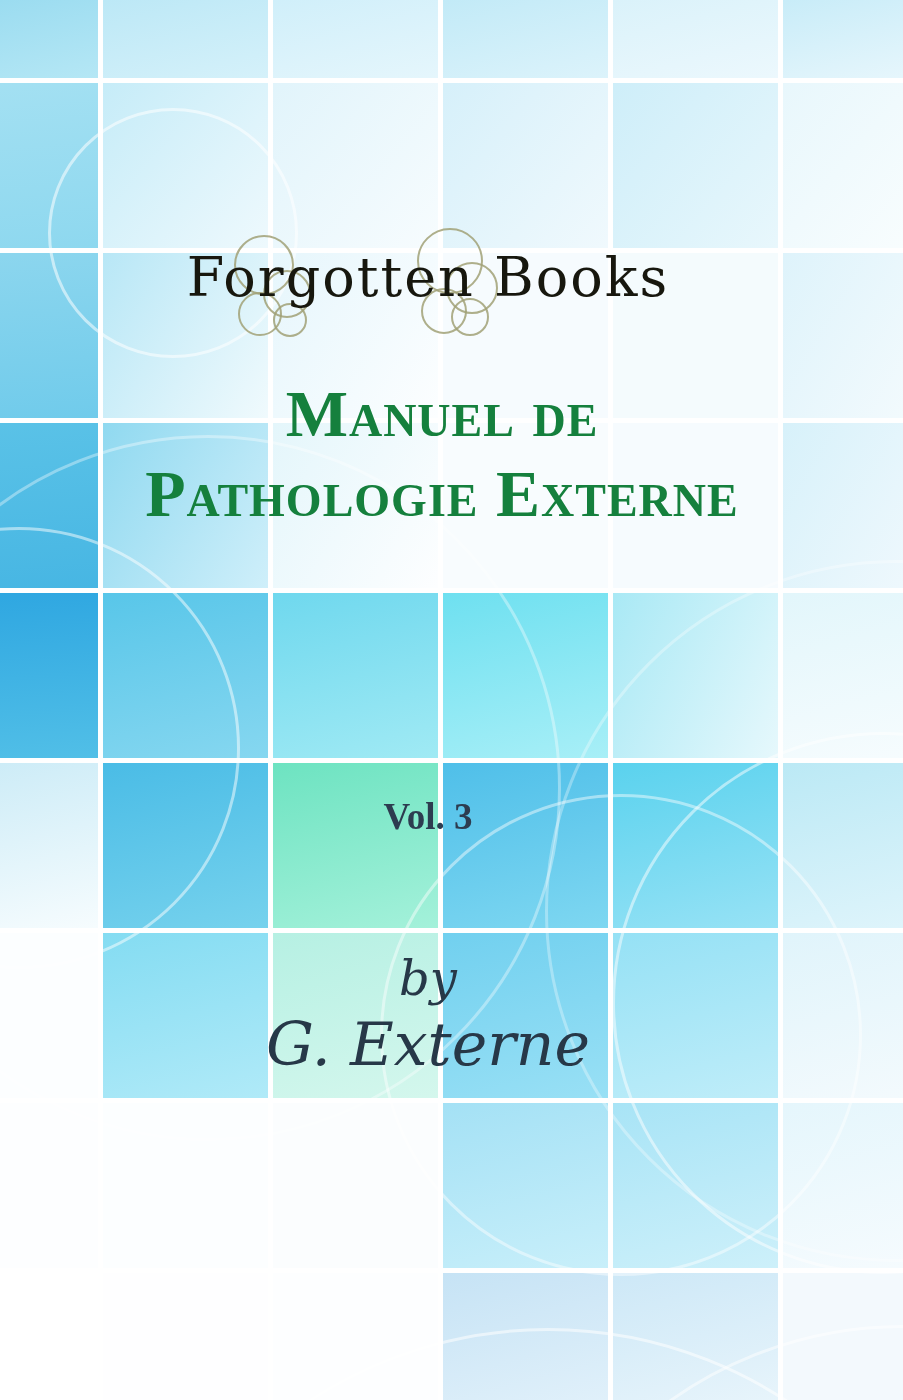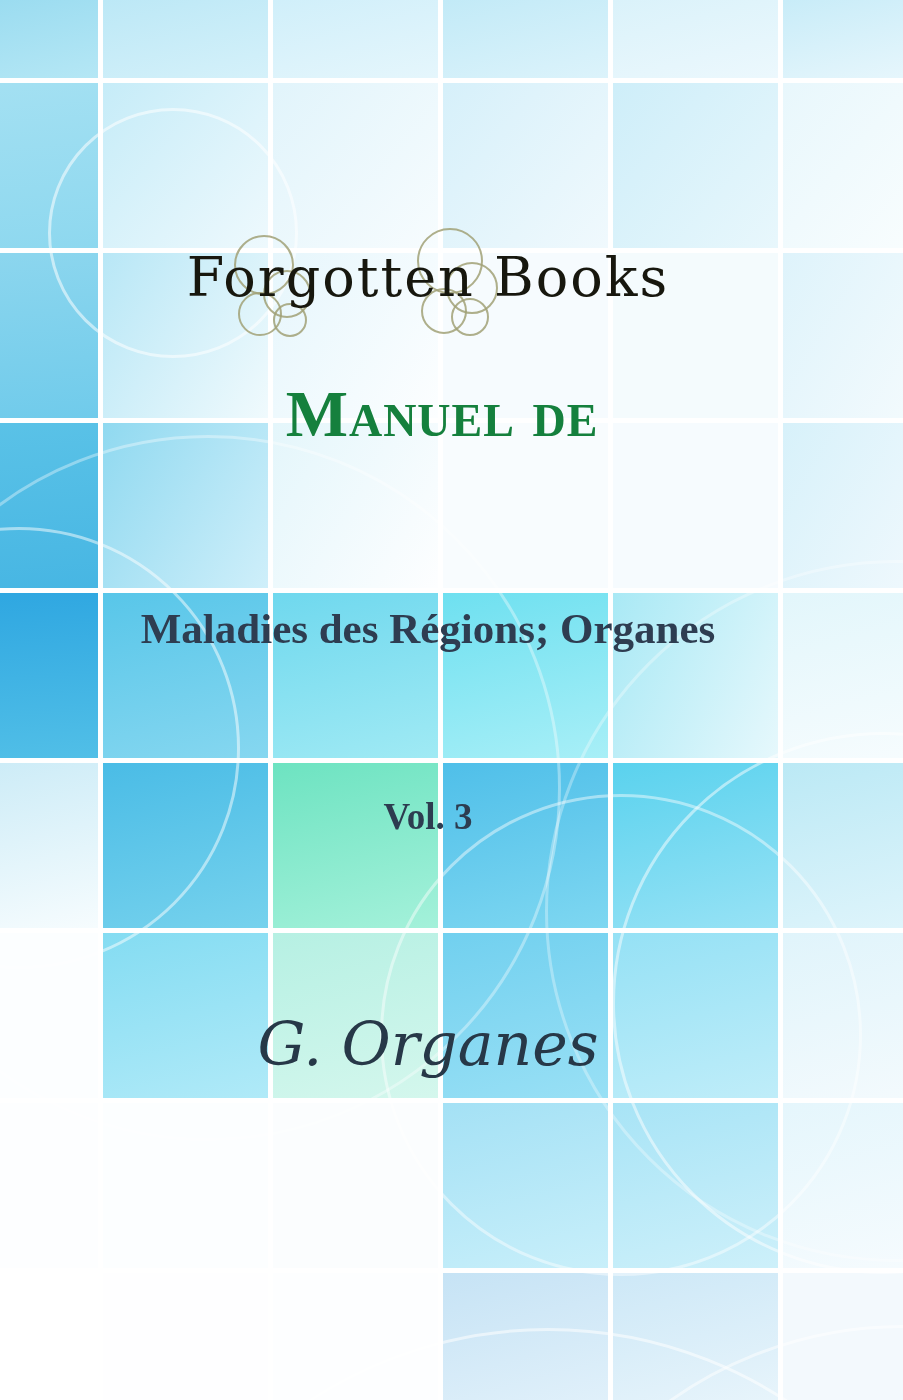--- a/index.html
+++ b/index.html
@@ -214,21 +214,22 @@
     <div class="flo" style="left:417px;top:228px;width:62px;height:62px;"></div>
     <div class="flo" style="left:446px;top:262px;width:48px;height:48px;"></div>
     <div class="flo" style="left:421px;top:288px;width:42px;height:42px;"></div>
     <div class="flo" style="left:451px;top:298px;width:34px;height:34px;"></div>
   </div>
 
   <div class="text-col">
     <div class="logo-text">Forgotten Books</div>
     <div class="title">
       <div>Manuel de</div>
+      <div>Pathologie Externe</div>
     </div>
     <div class="subtitle">
-      <div>Maladies des Régions; Organes</div>
     </div>
     <div class="volume">Vol. 3</div>
-    <div class="author">G. Organes</div>
+    <div class="by-label">by</div>
+    <div class="author">G. Externe</div>
   </div>
 
 </div>
 
 </body></html>

